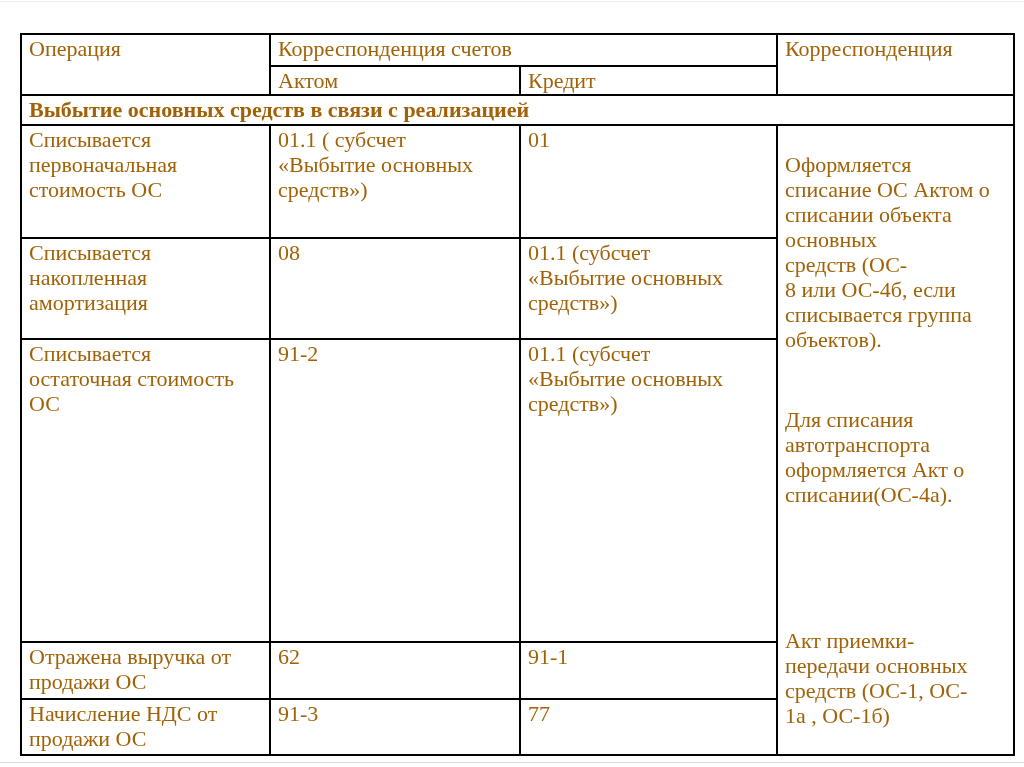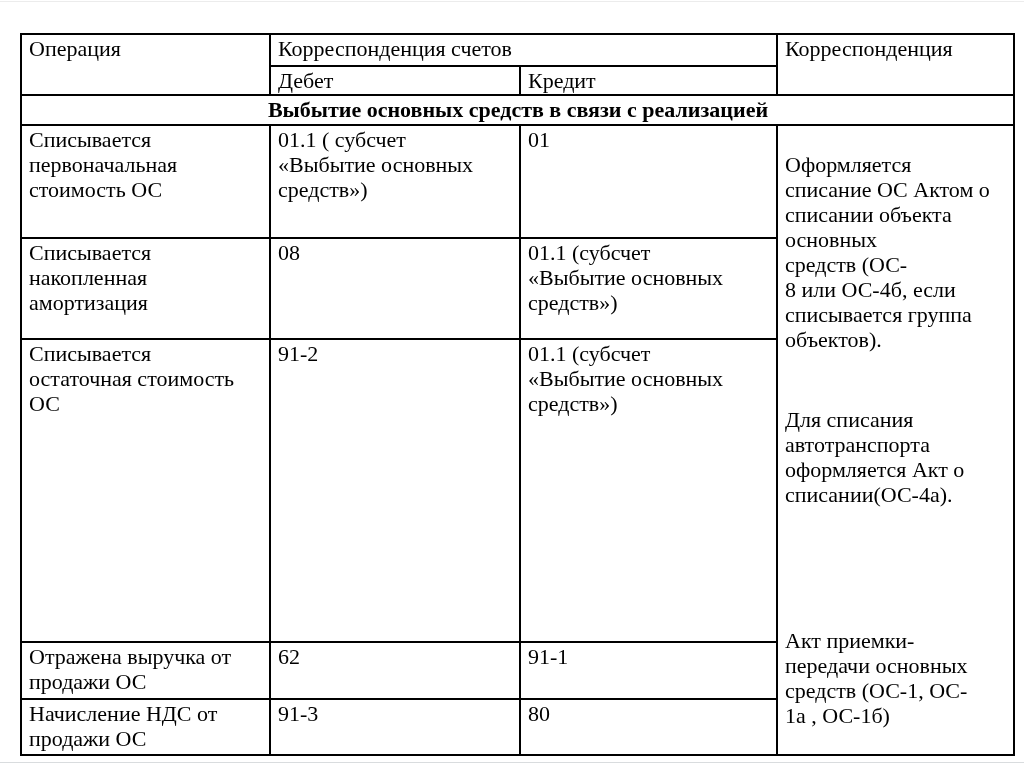--- a/index.html
+++ b/index.html
@@ -26,21 +26,21 @@
 
   table.acct {
     position: absolute;
     left: 20px;
     top: 33px;
     width: 993px;
     border-collapse: collapse;
     table-layout: fixed;
     font-size: 22px;
     line-height: 25px;
-    color: #000000;
+    color: #a16207;
   }
   table.acct td {
     border: 2px solid #000000;
     padding: 1px 6px 1px 7px;
     vertical-align: top;
     white-space: pre-line;
     overflow: hidden;
   }
   col.c1 { width: 249px; }
   col.c2 { width: 250px; }
@@ -51,21 +51,20 @@
   tr.hrow2  { height: 27px; }
   tr.trow   { height: 30px; }
   tr.r1     { height: 108px; }
   tr.r2     { height: 97px; }
   tr.r3     { height: 291px; }
   tr.r4     { height: 52px; }
   tr.r5     { height: 43px; }
 
   td.section-title {
     font-weight: bold;
-    text-align: center;
     white-space: nowrap;
     margin-left: 48px;
   }
   td.blank-top { padding-top: 27px; }
 
   .doc-par { white-space: pre-line; }
   .doc-par.p2 { margin-top: 30px; }
   .doc-par.p3 { margin-top: 96px; }
 </style>
 </head>
@@ -81,21 +80,21 @@
         <col class="c3">
         <col class="c4">
     </colgroup>
     <tbody>
       <tr class="hrow1">
         <td rowspan="2">Операция</td>
         <td colspan="2">Корреспонденция счетов</td>
         <td rowspan="2">Корреспонденция</td>
       </tr>
       <tr class="hrow2">
-        <td>Дебет</td>
+        <td>Актом</td>
         <td>Кредит</td>
       </tr>
 
       <tr class="trow">
         <td colspan="4" class="section-title">Выбытие основных средств в связи с реализацией</td>
       </tr>
 
       <tr class="r1">
         <td>Списывается
 первоначальная
@@ -148,19 +147,19 @@
         <td>Отражена выручка от
 продажи ОС</td>
         <td class="blank-top">62</td>
         <td class="blank-top">91-1</td>
       </tr>
 
       <tr class="r5">
         <td>Начисление НДС от
 продажи ОС</td>
         <td>91-3</td>
-        <td class="blank-top">80</td>
+        <td class="blank-top">77</td>
       </tr>
     </tbody>
   </table>
 
   <div class="frame-line bottom"></div>
 </div>
 
 </body></html>

